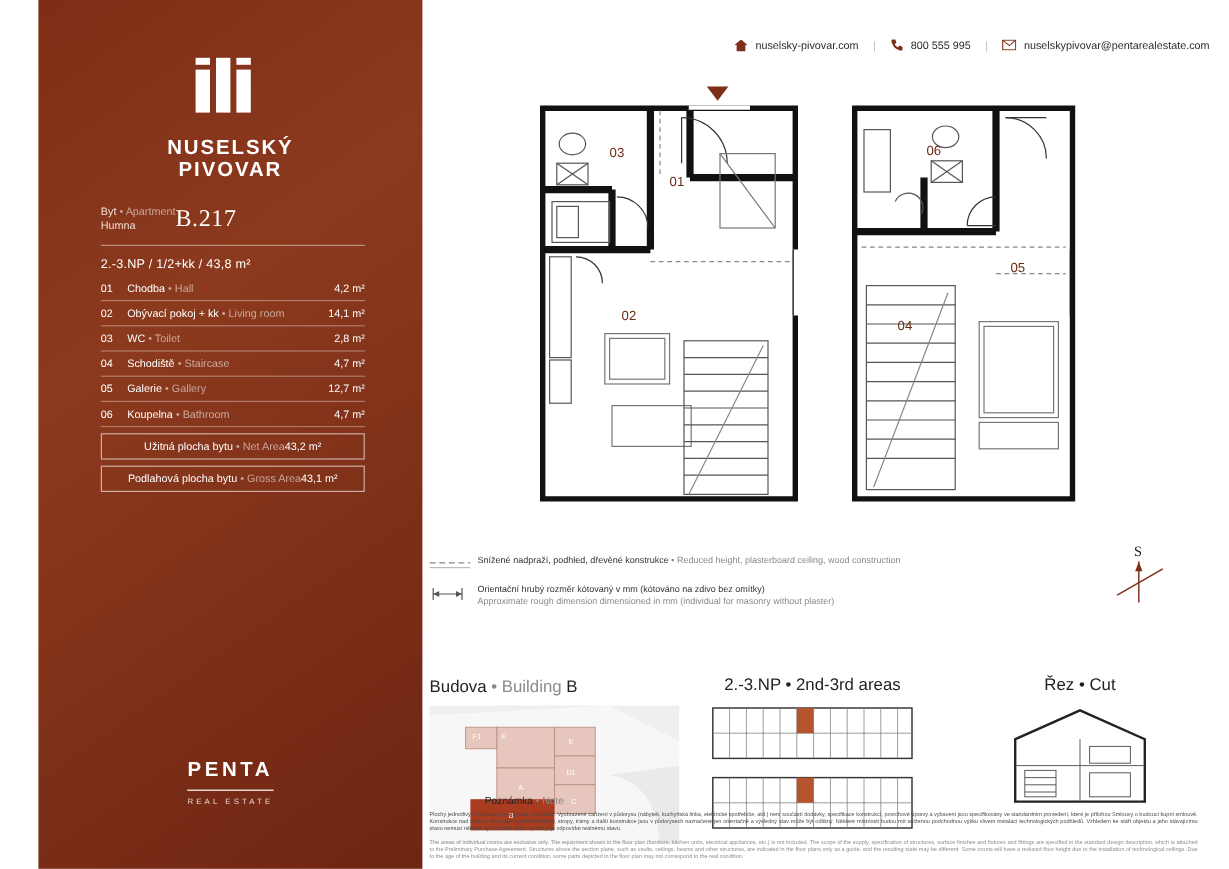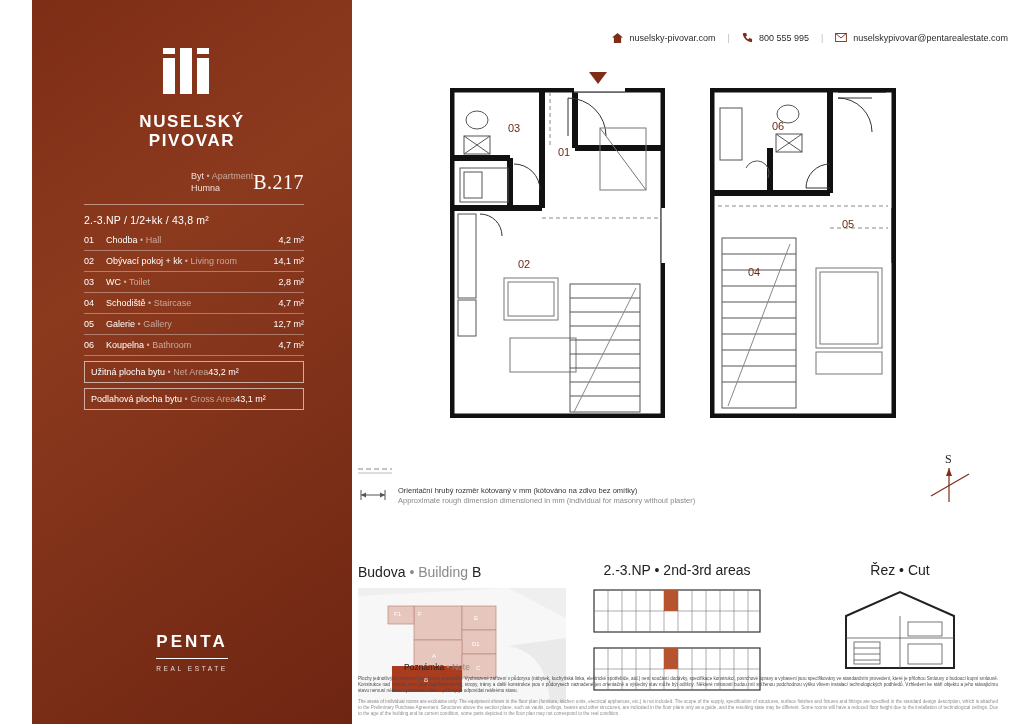--- a/index.html
+++ b/index.html
@@ -19,36 +19,36 @@
     margin-left:32px;
   }
   .logo-wrap{position:absolute;top:48px;left:0;width:320px;text-align:center;}
   .logo-mark{display:inline-block;}
   .logo-mark svg{display:block;margin:0 auto;}
   .logo-text{
     margin-top:14px;
     font-size:17px;letter-spacing:1.6px;line-height:19px;font-weight:bold;
   }
   .apt-block{position:absolute;top:170px;left:52px;width:220px;}
-  .apt-row{display:flex;align-items:flex-end;justify-content:flex-end;}
+  .apt-row{display:flex;align-items:flex-end;justify-content:flex-start;}
   .apt-label{font-size:9px;line-height:12px;color:#f2ded6;}
   .apt-label .grey{color:#c8a99e;}
   .apt-code{font-size:20px;letter-spacing:0.5px;font-family:"Liberation Serif",serif;}
   .rule{height:1px;background:rgba(255,255,255,0.45);margin-top:10px;}
   .apt-summary{font-size:10.5px;margin:9px 0 4px 0;letter-spacing:.2px;}
   .room-table{width:220px;border-collapse:collapse;font-size:9px;}
   .room-table tr{border-bottom:1px solid rgba(255,255,255,.35);}
   .room-table td{padding:5px 0 5px 0;vertical-align:middle;}
   .rt-num{width:22px;color:#fff;}
   .rt-name{color:#fff;}
   .rt-name .en{color:#c9a99d;}
   .rt-area{text-align:right;width:52px;color:#fff;white-space:nowrap;}
   .box-row{
     border:1px solid rgba(255,255,255,.6);
-    display:flex;justify-content:flex-start;align-items:center;
+    display:flex;justify-content:center;align-items:center;
     font-size:9px;padding:5px 6px;margin-top:5px;
   }
   .box-row .en{color:#c9a99d;}
   .penta{position:absolute;left:0;bottom:52px;width:320px;text-align:center;}
   .penta .p1{font-size:17px;font-weight:bold;letter-spacing:3px;}
   .penta .p2{font-size:6.5px;letter-spacing:2.6px;margin-top:4px;color:#eadbd4;}
   .penta .pline{width:72px;height:1px;background:#fff;margin:6px auto;}
 
   
   .contact{
@@ -406,20 +406,25 @@
   </div>
 </div>
 
 <div class="legend">
   <div class="legend-row">
     <div class="legend-ico">
       <svg width="34" height="10" viewBox="0 0 34 10">
         <line x1="0" y1="5" x2="34" y2="5" stroke="#888" stroke-width="1" stroke-dasharray="5,3"></line>
         <line x1="0" y1="9" x2="34" y2="9" stroke="#bbb" stroke-width="1"></line>
       </svg>
+    </div>
+    <div class="legend-txt">
+      <span>Snížené nadpraží, podhled, dřevěné konstrukce</span>
+      <span class="sepdot"> • </span>
+      <span class="en">Reduced height, plasterboard ceiling, wood construction</span>
     </div>
   </div>
   <div class="legend-row">
     <div class="legend-ico">
       <svg width="34" height="14" viewBox="0 0 34 14">
         <line x1="3" y1="2" x2="3" y2="12" stroke="#555" stroke-width="1"></line>
         <line x1="27" y1="2" x2="27" y2="12" stroke="#555" stroke-width="1"></line>
         <line x1="3" y1="7" x2="27" y2="7" stroke="#555" stroke-width="1"></line>
         <path d="M3,7 L8,4.5 L8,9.5 Z" fill="#555"></path>
         <path d="M27,7 L22,4.5 L22,9.5 Z" fill="#555"></path>

